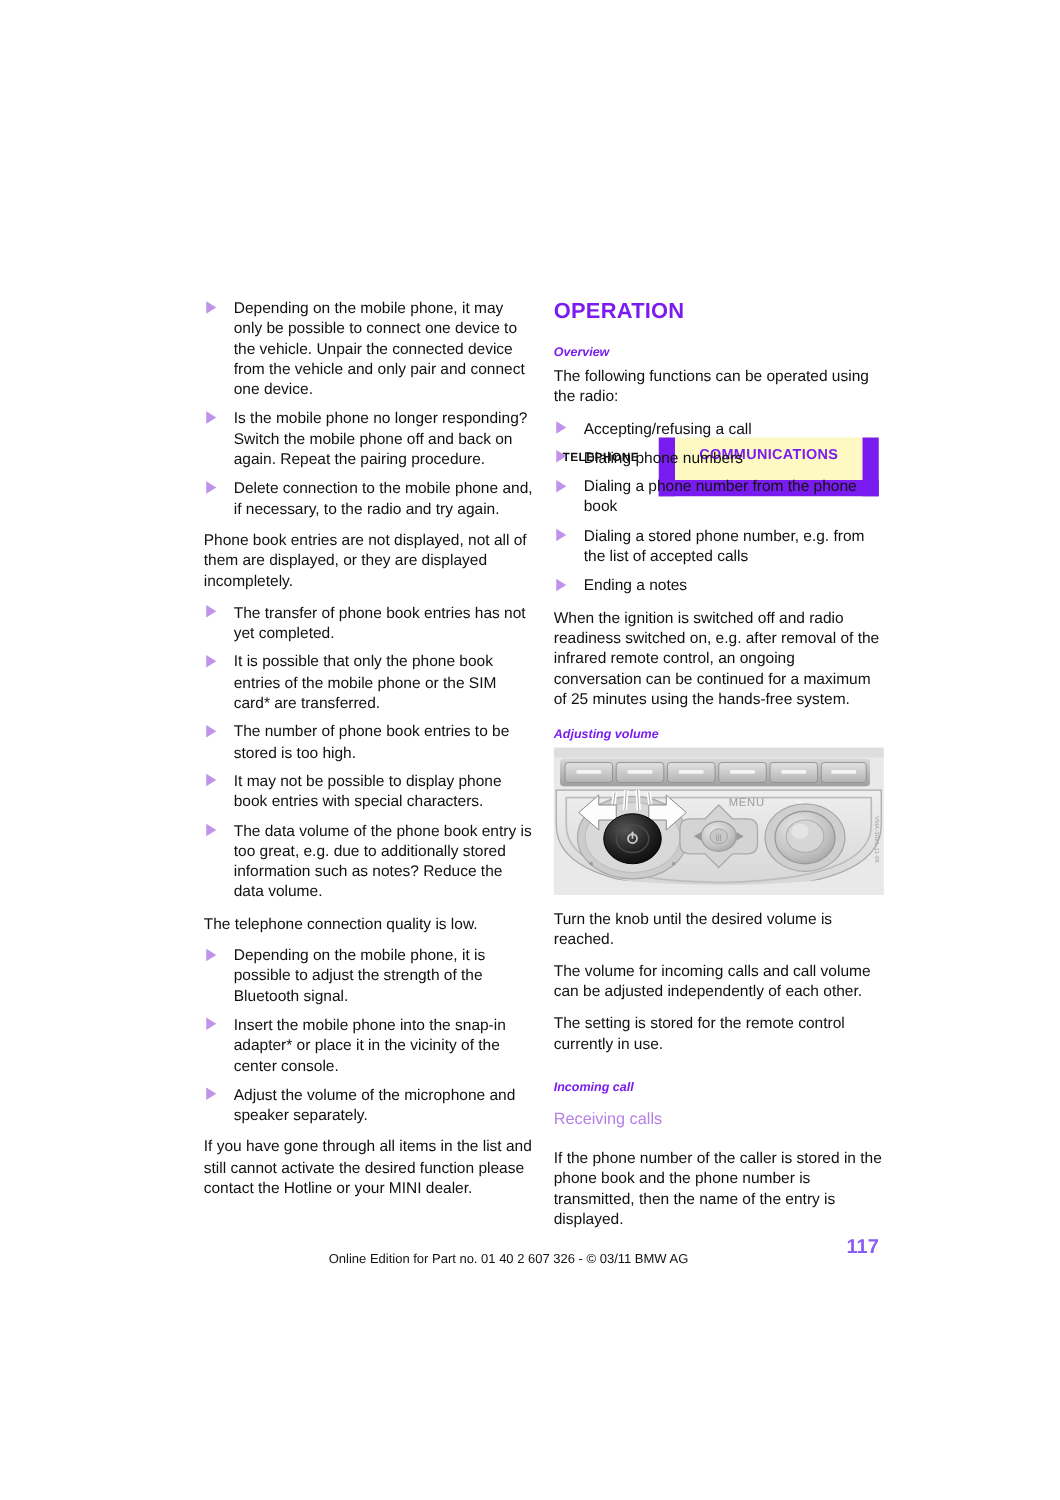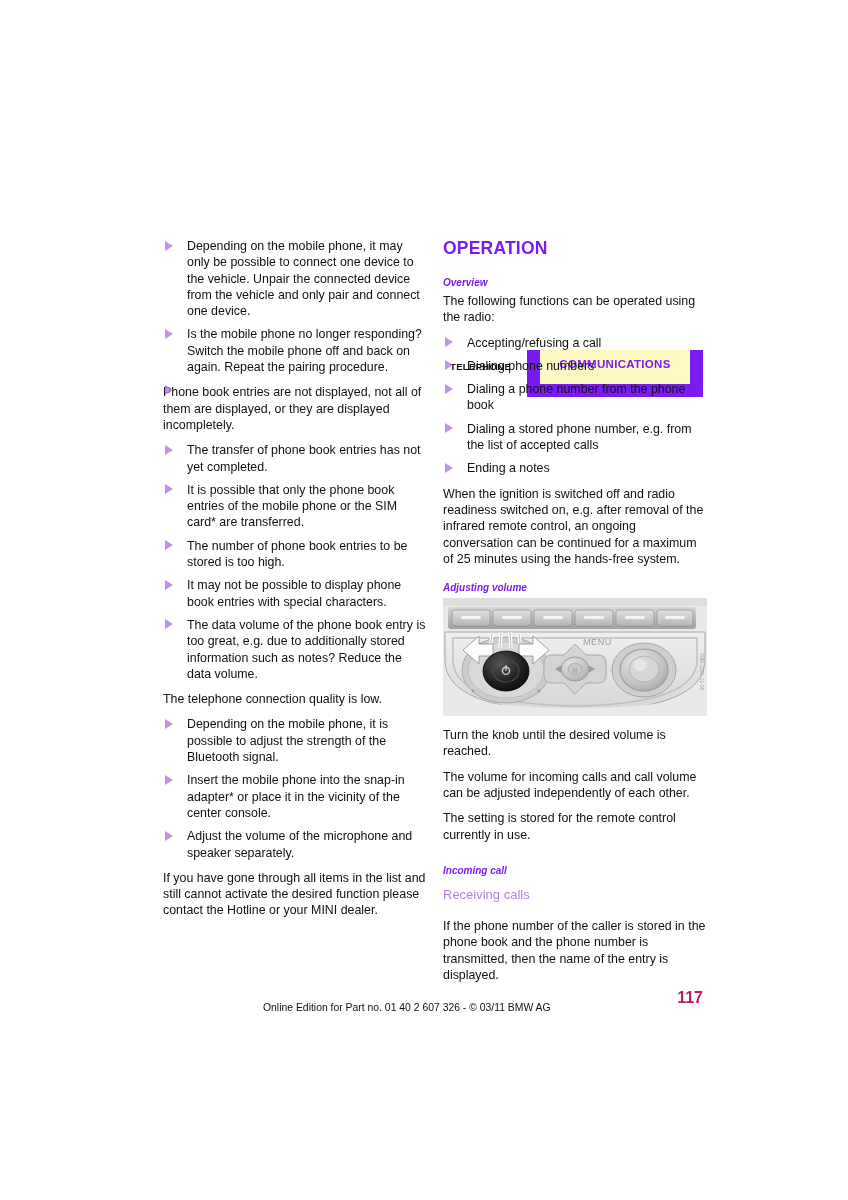--- a/index.html
+++ b/index.html
@@ -169,21 +169,21 @@
     top: 1002px;
     font-size: 10.4px;
     color: #111111;
   }
   .page-number {
     position: absolute;
     right: 145px;
     top: 989px;
     font-size: 16px;
     font-weight: bold;
-    color: #be185d;
+    color: #8b5cf6;
   }
 </style>
 </head>
 <body>
 
 <div class="page">
 
   <div class="header">
     <div class="header-section-label">TELEPHONE</div>
     <div class="header-tab">
@@ -197,20 +197,21 @@
       <li>
         <span class="tri"></span>
         <span>Depending on the mobile phone, it may only be possible to connect one device to the vehicle. Unpair the connected device from the vehicle and only pair and connect one device.</span>
       </li>
       <li>
         <span class="tri"></span>
         <span>Is the mobile phone no longer responding? Switch the mobile phone off and back on again. Repeat the pairing procedure.</span>
       </li>
       <li>
         <span class="tri"></span>
+        <span>Delete connection to the mobile phone and, if necessary, to the radio and try again.</span>
       </li>
     </ul>
 
     <p class="para">Phone book entries are not displayed, not all of them are displayed, or they are displayed incompletely.</p>
 
     <ul class="bullets">
       <li>
         <span class="tri"></span>
         <span>The transfer of phone book entries has not yet completed.</span>
       </li>

